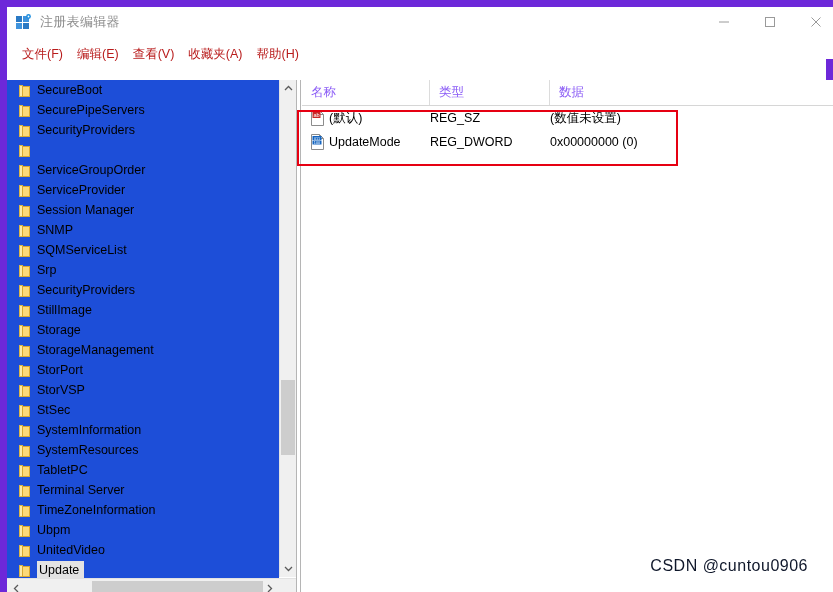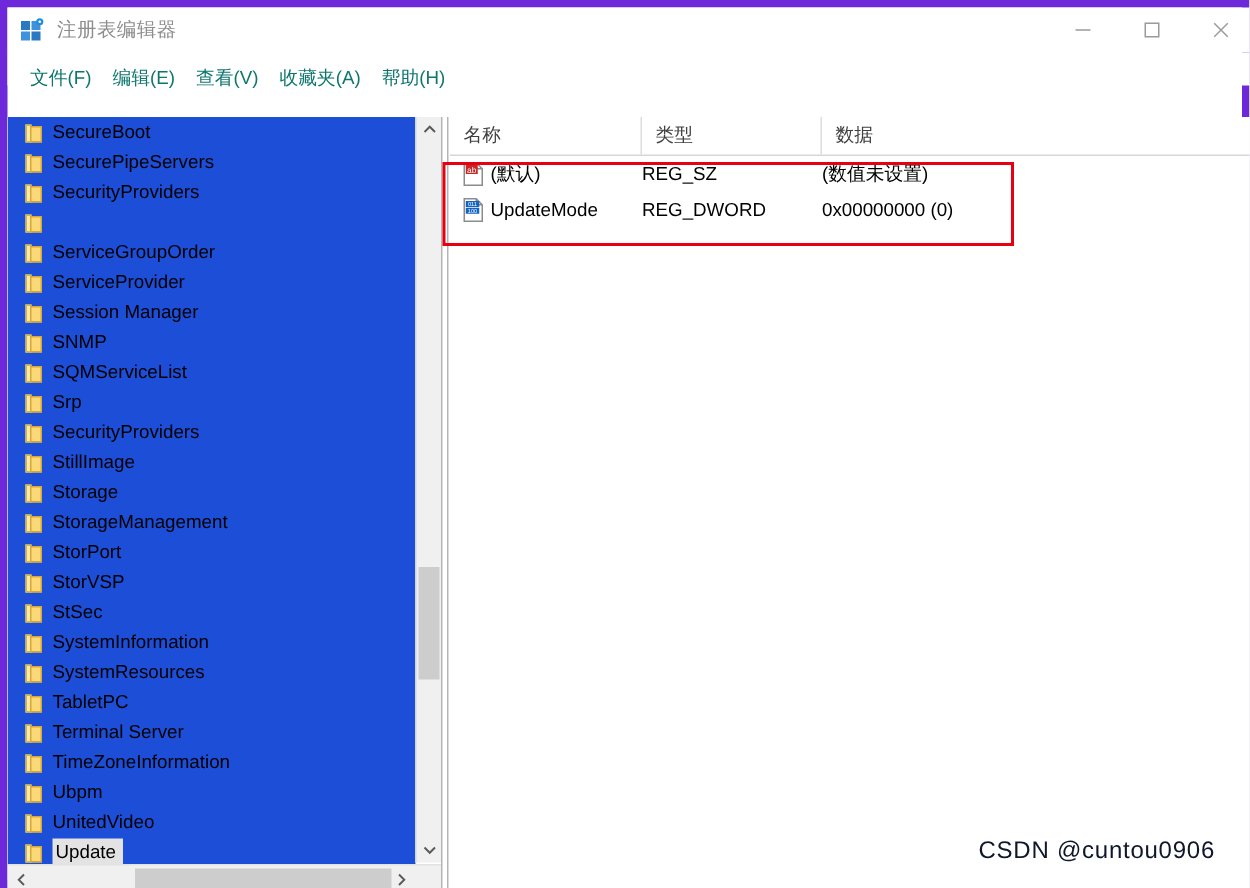--- a/index.html
+++ b/index.html
@@ -6,21 +6,21 @@
   html, body {
     width: 833px; height: 592px;
     background: #ffffff;
     font-family: "Liberation Sans", "DejaVu Sans", sans-serif;
     overflow: hidden;
   }
   #window {
     position: relative;
     width: 833px; height: 592px;
     background: #ffffff;
-    border: 5px solid #6d28d9;
+    border: 7px solid #6d28d9;
   }
 
   
   #titlebar {
     position: absolute; left: 0; top: 0;
     width: 831px; height: 30px;
     background: #ffffff;
     display: flex; align-items: center;
   }
   #app-icon {
@@ -45,21 +45,21 @@
 
   
   #menubar {
     position: absolute; left: 0; top: 30px;
     width: 831px; height: 22px;
     background: #ffffff;
     display: flex; align-items: center;
     padding-left: 8px;
   }
   .menu-item {
-    font-size: 12.5px; color: #0f766e;
+    font-size: 12.5px; color: #b91c1c;
     padding: 0 7px; height: 20px;
     display: flex; align-items: center;
     white-space: nowrap;
     margin-top: 12px;
   }
 
   
   #addressbar {
     position: absolute; left: 0; top: 52px;
     width: 831px; height: 20px;
@@ -189,21 +189,21 @@
   #value-header {
     position: absolute; left: 0; top: 0;
     width: 536px; height: 26px;
     background: #ffffff;
     border-bottom: 1px solid #d6d6d6;
   }
   .col-head {
     position: absolute; top: 0;
     height: 25px;
     display: flex; align-items: center;
-    font-size: 12.5px; color: #404040;
+    font-size: 12.5px; color: #8b5cf6;
     padding-left: 9px;
     border-right: 1px solid #dcdcdc;
     white-space: nowrap;
   }
   #col-name { left: 0; width: 128px; }
   #col-type { left: 128px; width: 120px; }
   #col-data { left: 248px; width: 288px; border-right: none; }
 
   #value-rows { position: absolute; left: 0; top: 26px; width: 536px; }
   .value-row {

